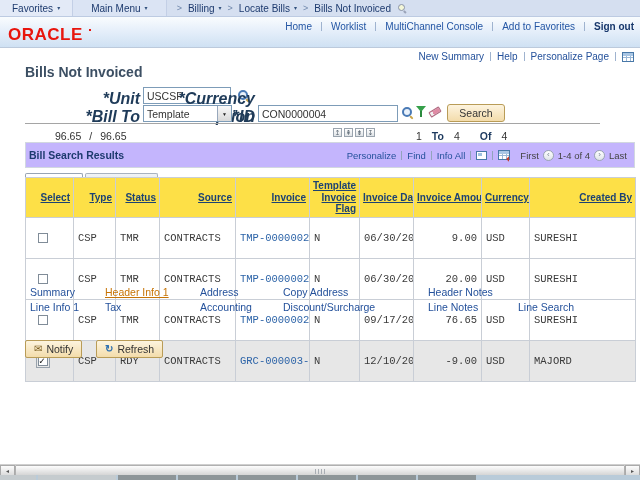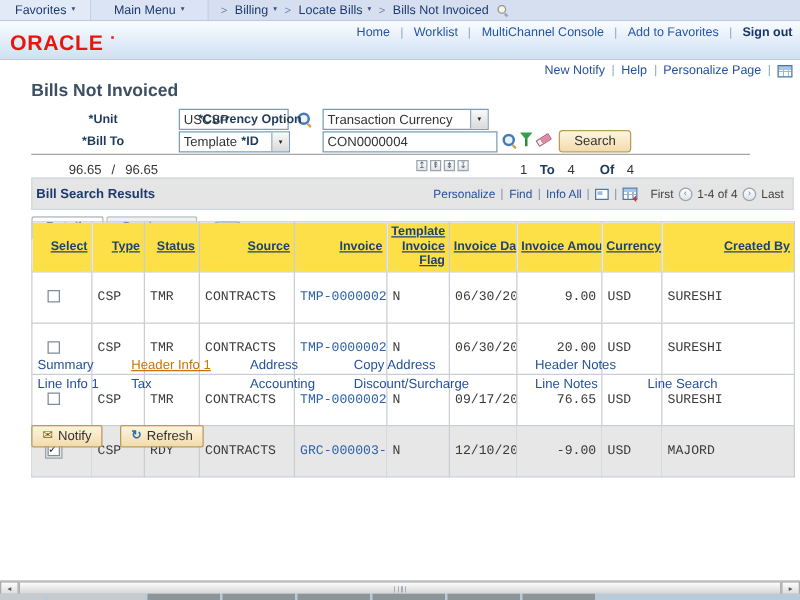--- a/index.html
+++ b/index.html
@@ -41,21 +41,21 @@
   .page-actions { position:absolute; top:51px; right:6px; font-size:10px; display:flex; align-items:center; }
   .page-actions a { color:#24519b; }
   .vsep2 { display:inline-block; width:1px; height:9px; background:#9fb3cf; margin:0 6px; }
   .gridicon { position:relative; display:inline-block; width:12px; height:10px; border:1px solid #4878a8;
     background: linear-gradient(#a9c6e4 0 3px, transparent 3px),
       repeating-linear-gradient(90deg, transparent 0 3px, #9ab7d6 3px 4px),
       repeating-linear-gradient(0deg, transparent 0 3px, #9ab7d6 3px 4px), #fff; }
 
   
   .page-title { position:absolute; left:25px; top:64px; font-size:14px; font-weight:bold; color:#3c4f63; }
-  .flabel { position:absolute; font-size:10px; font-weight:bold; color:#1f3b59; text-align:center; }
+  .flabel { position:absolute; font-size:16px; font-weight:bold; color:#1f3b59; text-align:right;font-style:italic; }
   .tinput { position:absolute; height:17px; border:1px solid #7d9cb8; background:#fff;
     font-size:10.5px; color:#333; padding:0 3px; font-family:"Liberation Sans",sans-serif; }
   .tselect { position:absolute; height:17px; border:1px solid #7d9cb8; background:#fff;
     font-size:10.5px; color:#333; display:flex; align-items:center; padding:0 16px 0 3px; overflow:hidden; white-space:nowrap; }
   .selbtn { position:absolute; right:0; top:0; bottom:0; width:14px;
     background:linear-gradient(#f9f9f9,#d9d9d9); border-left:1px solid #98a8bc;
     display:flex; align-items:center; justify-content:center; }
   .selbtn .arr { font-size:5px; color:#222; }
   .mag { position:absolute; width:13px; height:13px; display:inline-block; }
   .mag::before { content:""; position:absolute; left:1px; top:1px; width:6px; height:6px;
@@ -78,21 +78,21 @@
   .totals .slash { margin:0 8px; }
   .scrollicons { position:absolute; left:333px; top:128px; display:flex; gap:2px; }
   .sic { width:9px; height:9px; border:1px solid #9aa4ae; background:linear-gradient(#fff,#dfe3e6);
     color:#5a6672; font-size:7px; line-height:7px; text-align:center; display:inline-block; }
   .top-pager { position:absolute; left:416px; top:130px; font-size:10.5px; color:#333; }
   .top-pager b { color:#1d3a5f; margin-left:10px; }
   .top-pager .n2 { margin-left:10px; }
   .top-pager .ofl { margin-left:20px; }
 
   
-  .rbar { position:absolute; left:25px; top:142px; width:610px; height:16px; background:#e5e5e5;
+  .rbar { position:absolute; left:25px; top:142px; width:610px; height:16px; background:#c4b5fd;
     border:1px solid #d2d8e0; display:flex; align-items:center; justify-content:space-between; padding:12px 3px; }
   .rtitle { font-size:10.5px; font-weight:bold; color:#1d3a6e; }
   .rb-right { display:flex; align-items:center; font-size:9.5px; }
   .rb-right a { color:#24519b; }
   .vs { display:inline-block; width:1px; height:9px; background:#92a4bc; margin:0 5px; }
   .popicon { position:relative; display:inline-block; width:11px; height:9px; border:1px solid #4878a8; background:#fff; }
   .popicon::before { content:""; position:absolute; left:1px; top:1px; right:4px; bottom:3px; background:#9fc0e0; }
   .dlicon { position:relative; display:inline-block; width:12px; height:10px; border:1px solid #4878a8;
     background: linear-gradient(#a9c6e4 0 3px, transparent 3px),
       repeating-linear-gradient(90deg, transparent 0 3px, #9ab7d6 3px 4px),
@@ -198,42 +198,36 @@
       <a>Add to Favorites</a>
       <span class="vsep"></span>
       <a class="signout">Sign out</a>
     </div>
     <div class="logo">
       <span>ORACLE</span>
     </div>
   </div>
 
   <div class="page-actions">
-    <a>New Notify</a>
+    <a>New Summary</a>
     <span class="vsep2"></span>
     <a>Help</a>
     <span class="vsep2"></span>
     <a>Personalize Page</a>
     <span class="vsep2"></span>
     <span class="gridicon"></span>
   </div>
 
   <div class="page-title">Bills Not Invoiced</div>
 
   <label class="flabel" style="left:25px;top:90px;width:115px">*Unit</label>
   <input class="tinput" style="left: 143px; top: 87px; width: 88px;" value="USCSP">
   <span class="mag" style="left:237px;top:89px"></span>
 
   <label class="flabel" style="left:145px;top:90px;width:110px">*Currency Option</label>
-  <div class="tselect" style="left:258px;top:87px;width:133px">
-    <span>Transaction Currency</span>
-    <span class="selbtn">
-        <span class="arr">▼</span>
-      </span>
-  </div>
 
   <label class="flabel" style="left:25px;top:108px;width:115px">*Bill To</label>
   <div class="tselect" style="left:143px;top:105px;width:89px">
     <span>Template</span>
     <span class="selbtn">
         <span class="arr">▼</span>
       </span>
   </div>
 
   <label class="flabel" style="left:145px;top:108px;width:110px">*ID</label>

